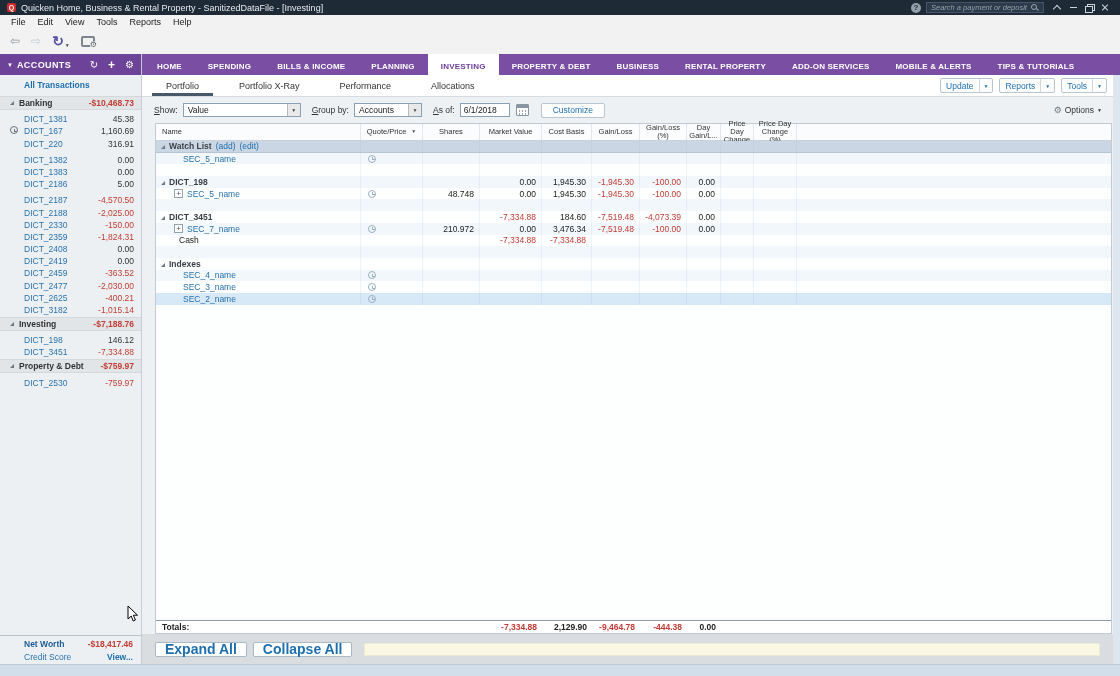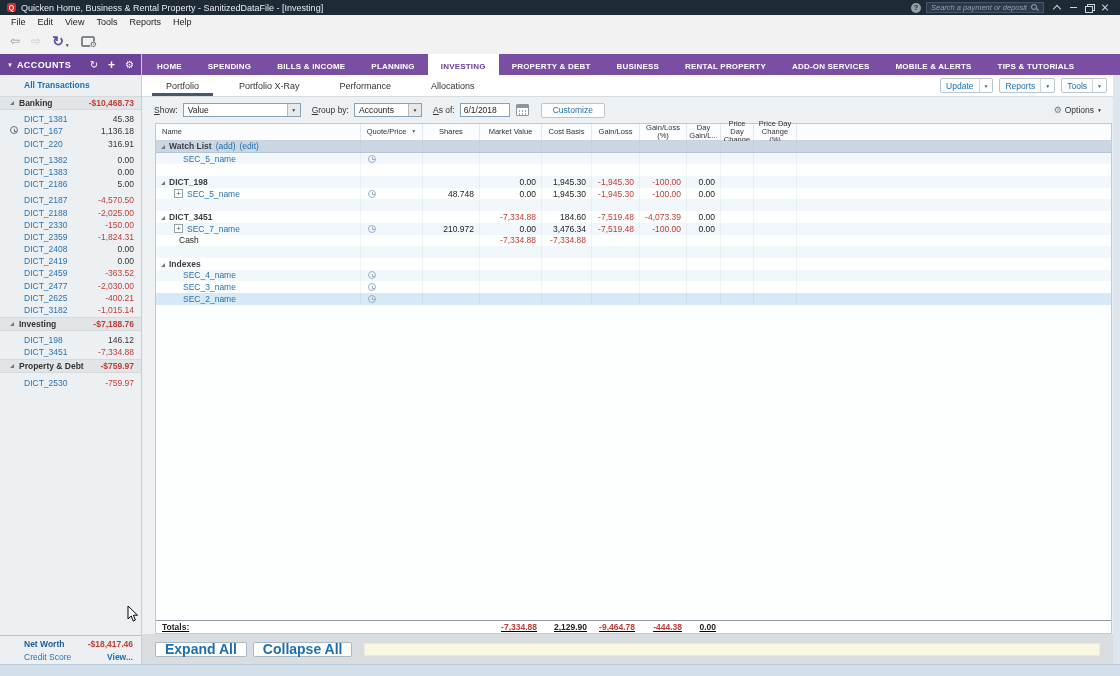--- a/index.html
+++ b/index.html
@@ -132,21 +132,21 @@
   .rlink { color:#1d6fae; font-size:8.5px; margin-left:4px; }
   .plus { width:9px; height:9px; border:1px solid #93a2af; background:#fff; color:#4a5560; font-size:8px; line-height:7px; text-align:center; margin-left:13px; margin-right:4px; flex:0 0 auto; }
   .sname { color:#2a72ad; font-size:8.5px; white-space:nowrap; }
   .sname.noexp { margin-left:22px; }
   .cname { color:#222; font-size:8.5px; margin-left:18px; }
   .qcell { padding-left:7px; }
   .quote-ic { width:8px; height:8px; border:1px solid #9db0c2; border-radius:50%; position:relative; flex:0 0 auto; }
   .quote-ic::before { content:""; position:absolute; left:3px; top:1.5px; width:1px; height:2.5px; background:#9db0c2; }
   .quote-ic::after { content:""; position:absolute; left:3px; top:3.5px; width:2.5px; height:1px; background:#9db0c2; }
   .tfill { flex:1 1 auto; background:#fdfefe; }
-  .totals { height:13px; flex:0 0 auto; display:flex; border-top:1px solid #8f9aa3; background:#fff;text-decoration:underline; }
+  .totals { height:13px; flex:0 0 auto; display:flex; border-top:1px solid #8f9aa3; background:#fff; }
   .totals .cell { border-right:none; }
   .tot-label { font-size:8.5px; font-weight:bold; color:#222; padding-left:6px; }
   .totals .num { font-weight:bold; }
 
   
   .footband { height:30px; flex:0 0 auto; background:#dadde0; display:flex; align-items:center; padding:0 20px 0 13px; }
   .fbtn { height:15px; border:1px solid #a9bac6; background:#fff; border-radius:2px; color:#1d6fae; font-size:14px; font-weight:bold; padding:0 9px; display:flex; align-items:center; margin-right:6px; white-space:nowrap; }
   .msgbar { flex:1; height:13px; background:#faf7e2; border:1px solid #ecead8; margin-left:6px; }
 
   .bottomstrip { height:12px; flex:0 0 auto; background:#d2dfeb; border-top:1px solid #bccbd9; }
@@ -212,21 +212,21 @@
           <span class="sb-glabel">Banking</span>
           <span class="sb-gval red">-$10,468.73</span>
         </div>
         <div class="sb-item">
           <span class="sb-iname">DICT_1381</span>
           <span class="sb-ival">45.38</span>
         </div>
         <div class="sb-item">
           <span class="clock-ic"></span>
           <span class="sb-iname">DICT_167</span>
-          <span class="sb-ival">1,136.18</span>
+          <span class="sb-ival">1,160.69</span>
         </div>
         <div class="sb-item">
           <span class="sb-iname">DICT_220</span>
           <span class="sb-ival">316.91</span>
         </div>
         <div class="sb-item gap">
           <span class="sb-iname">DICT_1382</span>
           <span class="sb-ival">0.00</span>
         </div>
         <div class="sb-item">

